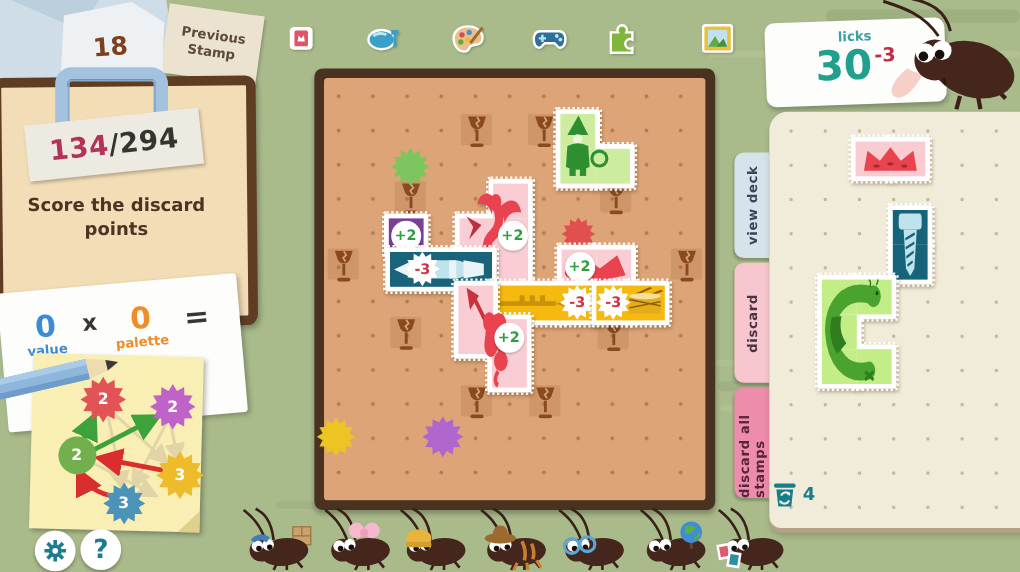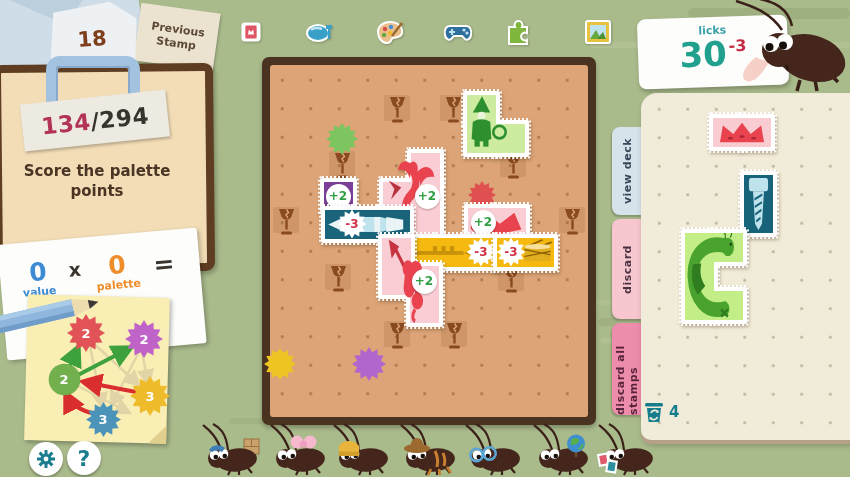--- a/index.html
+++ b/index.html
@@ -103,21 +103,21 @@
       <span>18</span>
     </div>
 
   <div id="clipboard"></div>
   <div id="clip"></div>
   <div id="score-strip">
     <span style="color:#b23355;">134</span>
       <span style="color:#37332e;">/</span>
       <span style="color:#37332e;">294</span>
   </div>
-  <div id="task-text">Score the palette points</div>
+  <div id="task-text">Score the discard points</div>
 
   <div id="calc-note">
     <div class="calc-row">
       <div style="text-align:center;color:#3d8bd4;">
         <div class="calc-num">0</div>
         <div class="calc-lbl">value</div>
       </div>
       <div class="calc-num" style="color:#3a352f;font-size:19px;margin-top:4px;">x</div>
       <div style="text-align:center;color:#ef8d2a;">
         <div class="calc-num">0</div>

